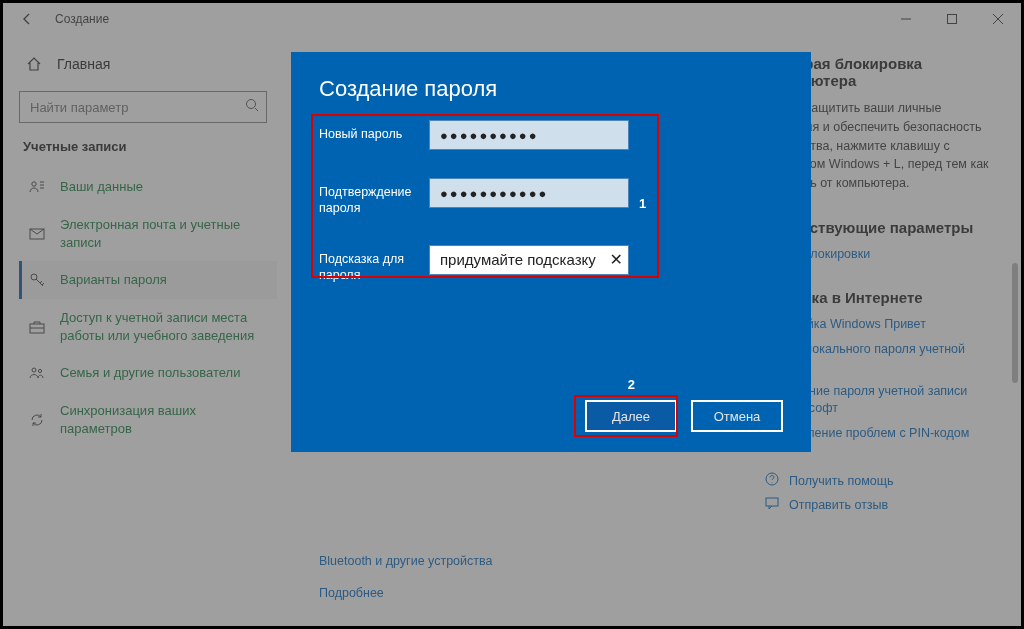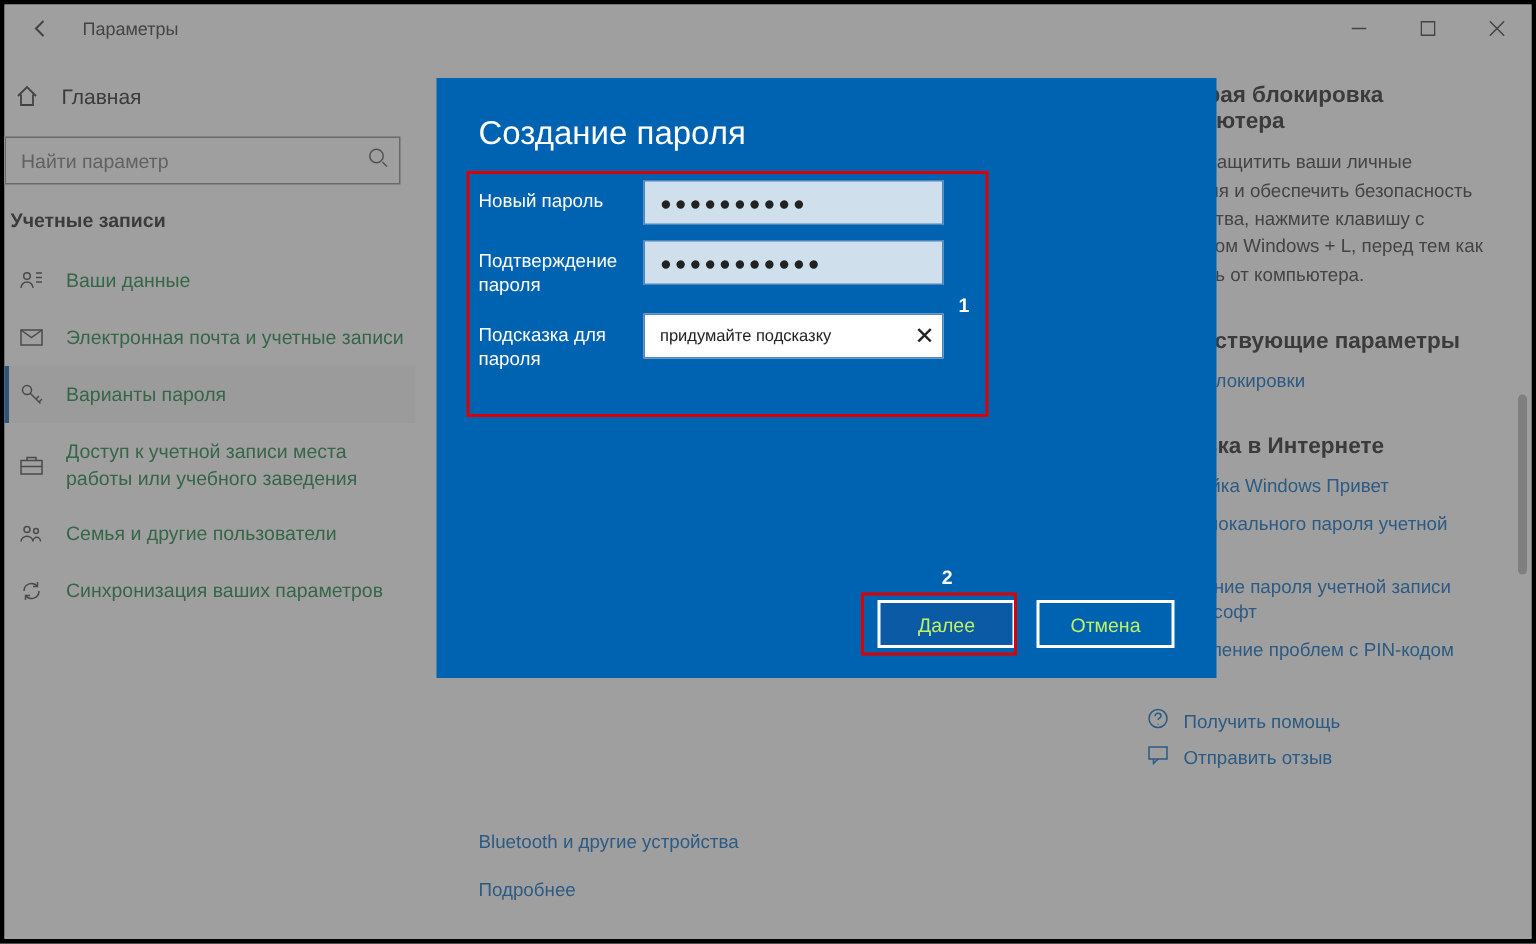--- a/index.html
+++ b/index.html
@@ -3,21 +3,21 @@
 <meta charset="utf-8">
 <style>
 *{box-sizing:border-box;margin:0;padding:0;font-family:"Segoe UI",Arial,sans-serif}
 body{width:1024px;height:629px;overflow:hidden;background:#000;position:relative}
 .frame{position:absolute;inset:3px;background:#fff}
 .titlebar{height:32px;display:flex;align-items:center;padding-left:14px;color:#333;font-size:12px}
 .titlebar .back{width:20px;height:20px;margin-right:18px;display:flex;align-items:center;justify-content:center}
 .winbtns{margin-left:auto;display:flex}
 .winbtn{width:46px;height:32px;display:flex;align-items:center;justify-content:center;color:#555}
 .main{display:flex;height:calc(100% - 32px)}
-.sidebar{width:290px;padding:12px 16px 0 0}
+.sidebar{width:290px;padding:12px 16px 0 16px}
 .homebtn{display:flex;align-items:center;gap:14px;padding:8px 6px;font-size:14px;color:#222}
 .searchwrap{margin:10px 10px 16px 0;position:relative}
 .search{width:100%;height:32px;border:1px solid #888;background:#fff;padding:0 30px 0 10px;font-size:13px;outline:none}
 .searchicon{position:absolute;right:8px;top:7px;color:#555}
 .section-title{font-size:13px;font-weight:600;margin:10px 0 14px 4px;color:#222}
 .navitem{display:flex;align-items:center;gap:14px;padding:10px 6px;font-size:13px;color:#15803d;cursor:pointer;border-left:3px solid transparent;line-height:1.35}
 .navitem.active{border-left-color:#0a5aa6;background:rgba(0,0,0,.03)}
 .navicon{width:18px;height:18px;display:flex;align-items:center;justify-content:center;color:#444;flex:none}
 .content{flex:1;padding:20px 26px 0 26px;font-size:13px;color:#222;position:relative}
 .rightcol{position:absolute;right:26px;top:20px;width:230px}
@@ -26,44 +26,44 @@
 .linklist a{display:block;color:#0067c0;font-size:12.5px;text-decoration:none;margin:7px 0;line-height:1.4}
 .helprow{display:flex;align-items:center;gap:10px;color:#0067c0;font-size:12.5px;margin:7px 0}
 .leftlinks{position:absolute;left:26px;bottom:8px}
 .leftlinks a{display:block;color:#0067c0;font-size:12.5px;text-decoration:none;margin:18px 0}
 .dim{position:absolute;inset:0;background:rgba(80,80,80,.55);z-index:5}
 .dialog{position:absolute;left:288px;top:49px;width:520px;height:400px;background:#0063b1;z-index:10;color:#fff;padding:24px 28px 20px 28px}
 .dialog h1{font-size:22px;font-weight:400;margin-bottom:18px}
 .formblock{position:relative}
 .redbox1{position:absolute;left:-8px;top:-6px;width:348px;height:164px;border:2px solid #d00;pointer-events:none}
 .anno1{position:absolute;left:320px;top:76px;color:#fff;font-size:13px;font-weight:600}
-.row{display:flex;align-items:flex-start;margin-bottom:10px}
+.row{display:flex;align-items:flex-start;margin-bottom:28px}
 .lbl{width:110px;font-size:12.5px;padding-top:6px;line-height:1.3}
 .pwfield{width:200px;height:30px;background:#cfdfec;border:1px solid #4a86bc;color:#222;padding:0 10px;font-size:13px;letter-spacing:2px}
-.hintfield{width:200px;height:30px;background:#fff;border:1px solid #4a86bc;color:#222;padding:0 26px 0 10px;font-size:11px;position:relative}
+.hintfield{width:200px;height:30px;background:#fff;border:1px solid #4a86bc;color:#222;padding:0 26px 0 10px;font-size:15px;position:relative}
 .hintwrap{position:relative;width:200px}
 .clearx{position:absolute;right:6px;top:5px;color:#222;font-size:16px;cursor:pointer}
 .btnrow{position:absolute;bottom:20px;right:28px;display:flex;gap:14px}
-.dlgbtn{min-width:92px;height:32px;border:2px solid #fff;background:transparent;color:#bef264;font-size:13px;cursor:pointer}
+.dlgbtn{min-width:92px;height:32px;border:2px solid #fff;background:transparent;color:#e5e5e5;font-size:13px;cursor:pointer}
 .dlgbtn.primary{background:#0b5aa6}
 .redbox2{position:absolute;bottom:15px;right:133px;width:104px;height:42px;border:2px solid #d00;pointer-events:none;z-index:3}
 .anno2{position:absolute;bottom:60px;right:176px;color:#fff;font-size:13px;font-weight:600}
 .scrollhint{position:absolute;right:3px;top:260px;width:6px;height:120px;background:rgba(0,0,0,.28);border-radius:3px}
 </style>
 </head>
 <body>
 
 <div class="frame">
   <div class="titlebar">
     <span class="back">
       <svg width="14" height="14" viewBox="0 0 14 14">
           <path d="M9 2 4 7l5 5" fill="none" stroke="#333" stroke-width="1.4"></path>
         </svg>
     </span>
-    <span>Параметры</span>
+    <span>Создание</span>
     <div class="winbtns">
       <div class="winbtn">
           <svg width="10" height="10">
             <path d="M0 5h10" stroke="#333"></path>
           </svg>
         </div>
       <div class="winbtn">
           <svg width="10" height="10">
             <rect x=".5" y=".5" width="9" height="9" fill="none" stroke="#333"></rect>
           </svg>

